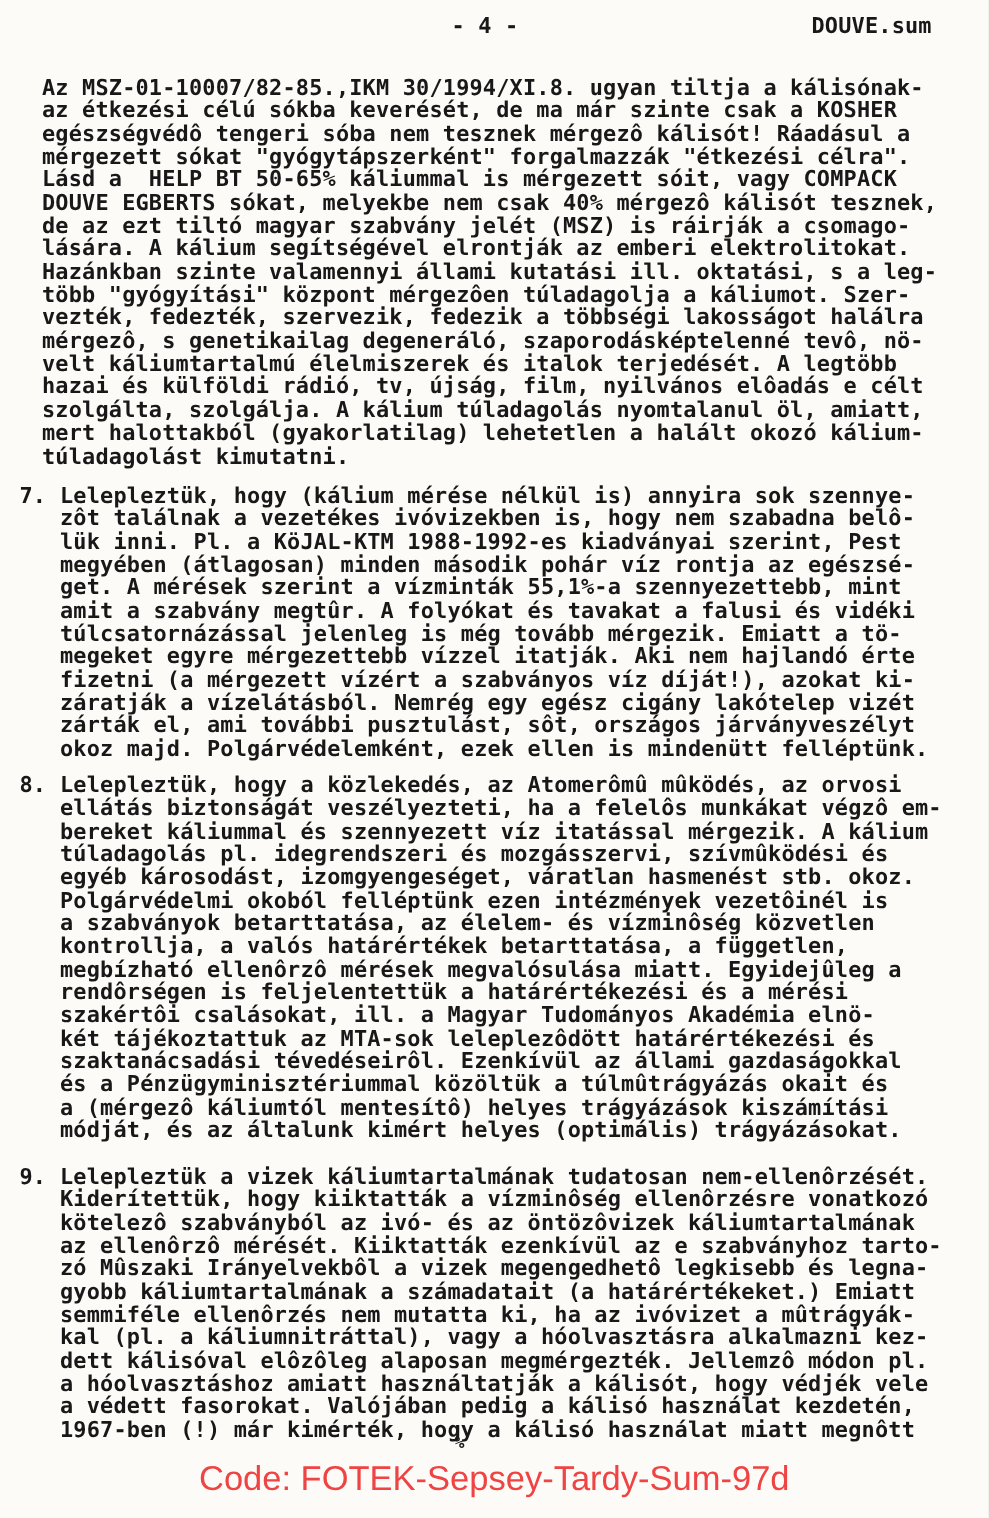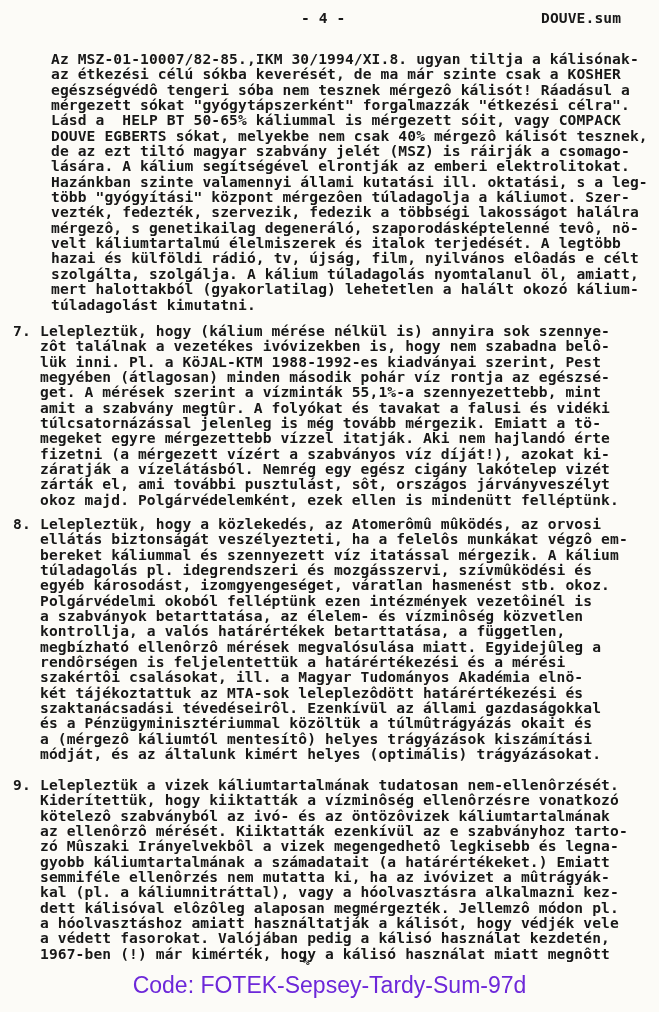--- a/index.html
+++ b/index.html
@@ -17,21 +17,21 @@
     white-space:pre;
   }
   .mono {
     font-weight:700;
     font-size:14.6px;
     line-height:15.35px;
     letter-spacing:0.12px;
   }
   .header-page-number { position:absolute; top:10px; left:301px; }
   .header-doc-name    { position:absolute; top:10px; left:541px; }
-  .intro              { position:absolute; top:51px; left:51px; }
+  .intro              { position:absolute; top:51px; left:28px; }
   .item {
     position:absolute;
     left:13px;
     display:flex;
     align-items:flex-start;
   }
   .item-number { flex:0 0 27px; width:27px; }
   .item-7 { top:323px; }
   .item-8 { top:516px; }
   .item-9 { top:777px; }
@@ -121,15 +121,15 @@
 semmiféle ellenôrzés nem mutatta ki, ha az ivóvizet a mûtrágyák-
 kal (pl. a káliumnitráttal), vagy a hóolvasztásra alkalmazni kez-
 dett kálisóval elôzôleg alaposan megmérgezték. Jellemzô módon pl.
 a hóolvasztáshoz amiatt használtatják a kálisót, hogy védjék vele
 a védett fasorokat. Valójában pedig a kálisó használat kezdetén,
 1967-ben (!) már kimérték, hogy a kálisó használat miatt megnôtt</pre>
   </div>
 
   <div class="percent-mark">%</div>
 
-  <div class="code-line" style="color: #6d28d9;">Code: FOTEK-Sepsey-Tardy-Sum-97d</div>
+  <div class="code-line" style="color: #ef4444;">Code: FOTEK-Sepsey-Tardy-Sum-97d</div>
 
 </div>
 
 </body></html>

